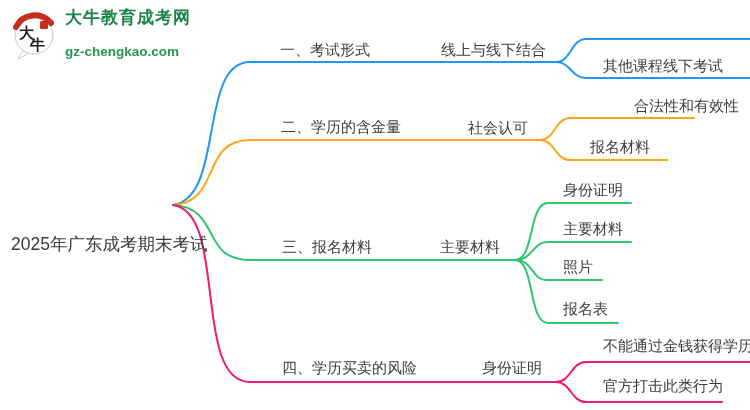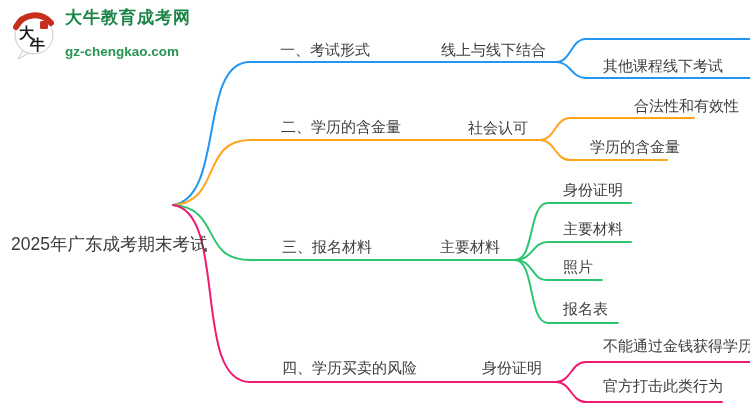--- a/index.html
+++ b/index.html
@@ -69,21 +69,21 @@
 
   <div class="lbl root-lbl" style="left:11px;top:191px;">2025年广东成考期末考试</div>
 
   <div class="lbl" style="left:280px;top:40px;">一、考试形式</div>
   <div class="lbl" style="left:441px;top:40px;">线上与线下结合</div>
   <div class="lbl" style="left:603px;top:56px;">其他课程线下考试</div>
 
   <div class="lbl" style="left:281px;top:117px;">二、学历的含金量</div>
   <div class="lbl" style="left:468px;top:118px;">社会认可</div>
   <div class="lbl" style="left:590px;top:96px;margin-left:44px;">合法性和有效性</div>
-  <div class="lbl" style="left:590px;top:137px;">学历的含金量</div>
+  <div class="lbl" style="left:590px;top:137px;">报名材料</div>
 
   <div class="lbl" style="left:282px;top:237px;">三、报名材料</div>
   <div class="lbl" style="left:440px;top:237px;">主要材料</div>
   <div class="lbl" style="left:563px;top:180px;">身份证明</div>
   <div class="lbl" style="left:563px;top:219px;">主要材料</div>
   <div class="lbl" style="left:563px;top:257px;">照片</div>
   <div class="lbl" style="left:563px;top:299px;">报名表</div>
 
   <div class="lbl" style="left:282px;top:358px;">四、学历买卖的风险</div>
   <div class="lbl" style="left:482px;top:358px;">身份证明</div>

